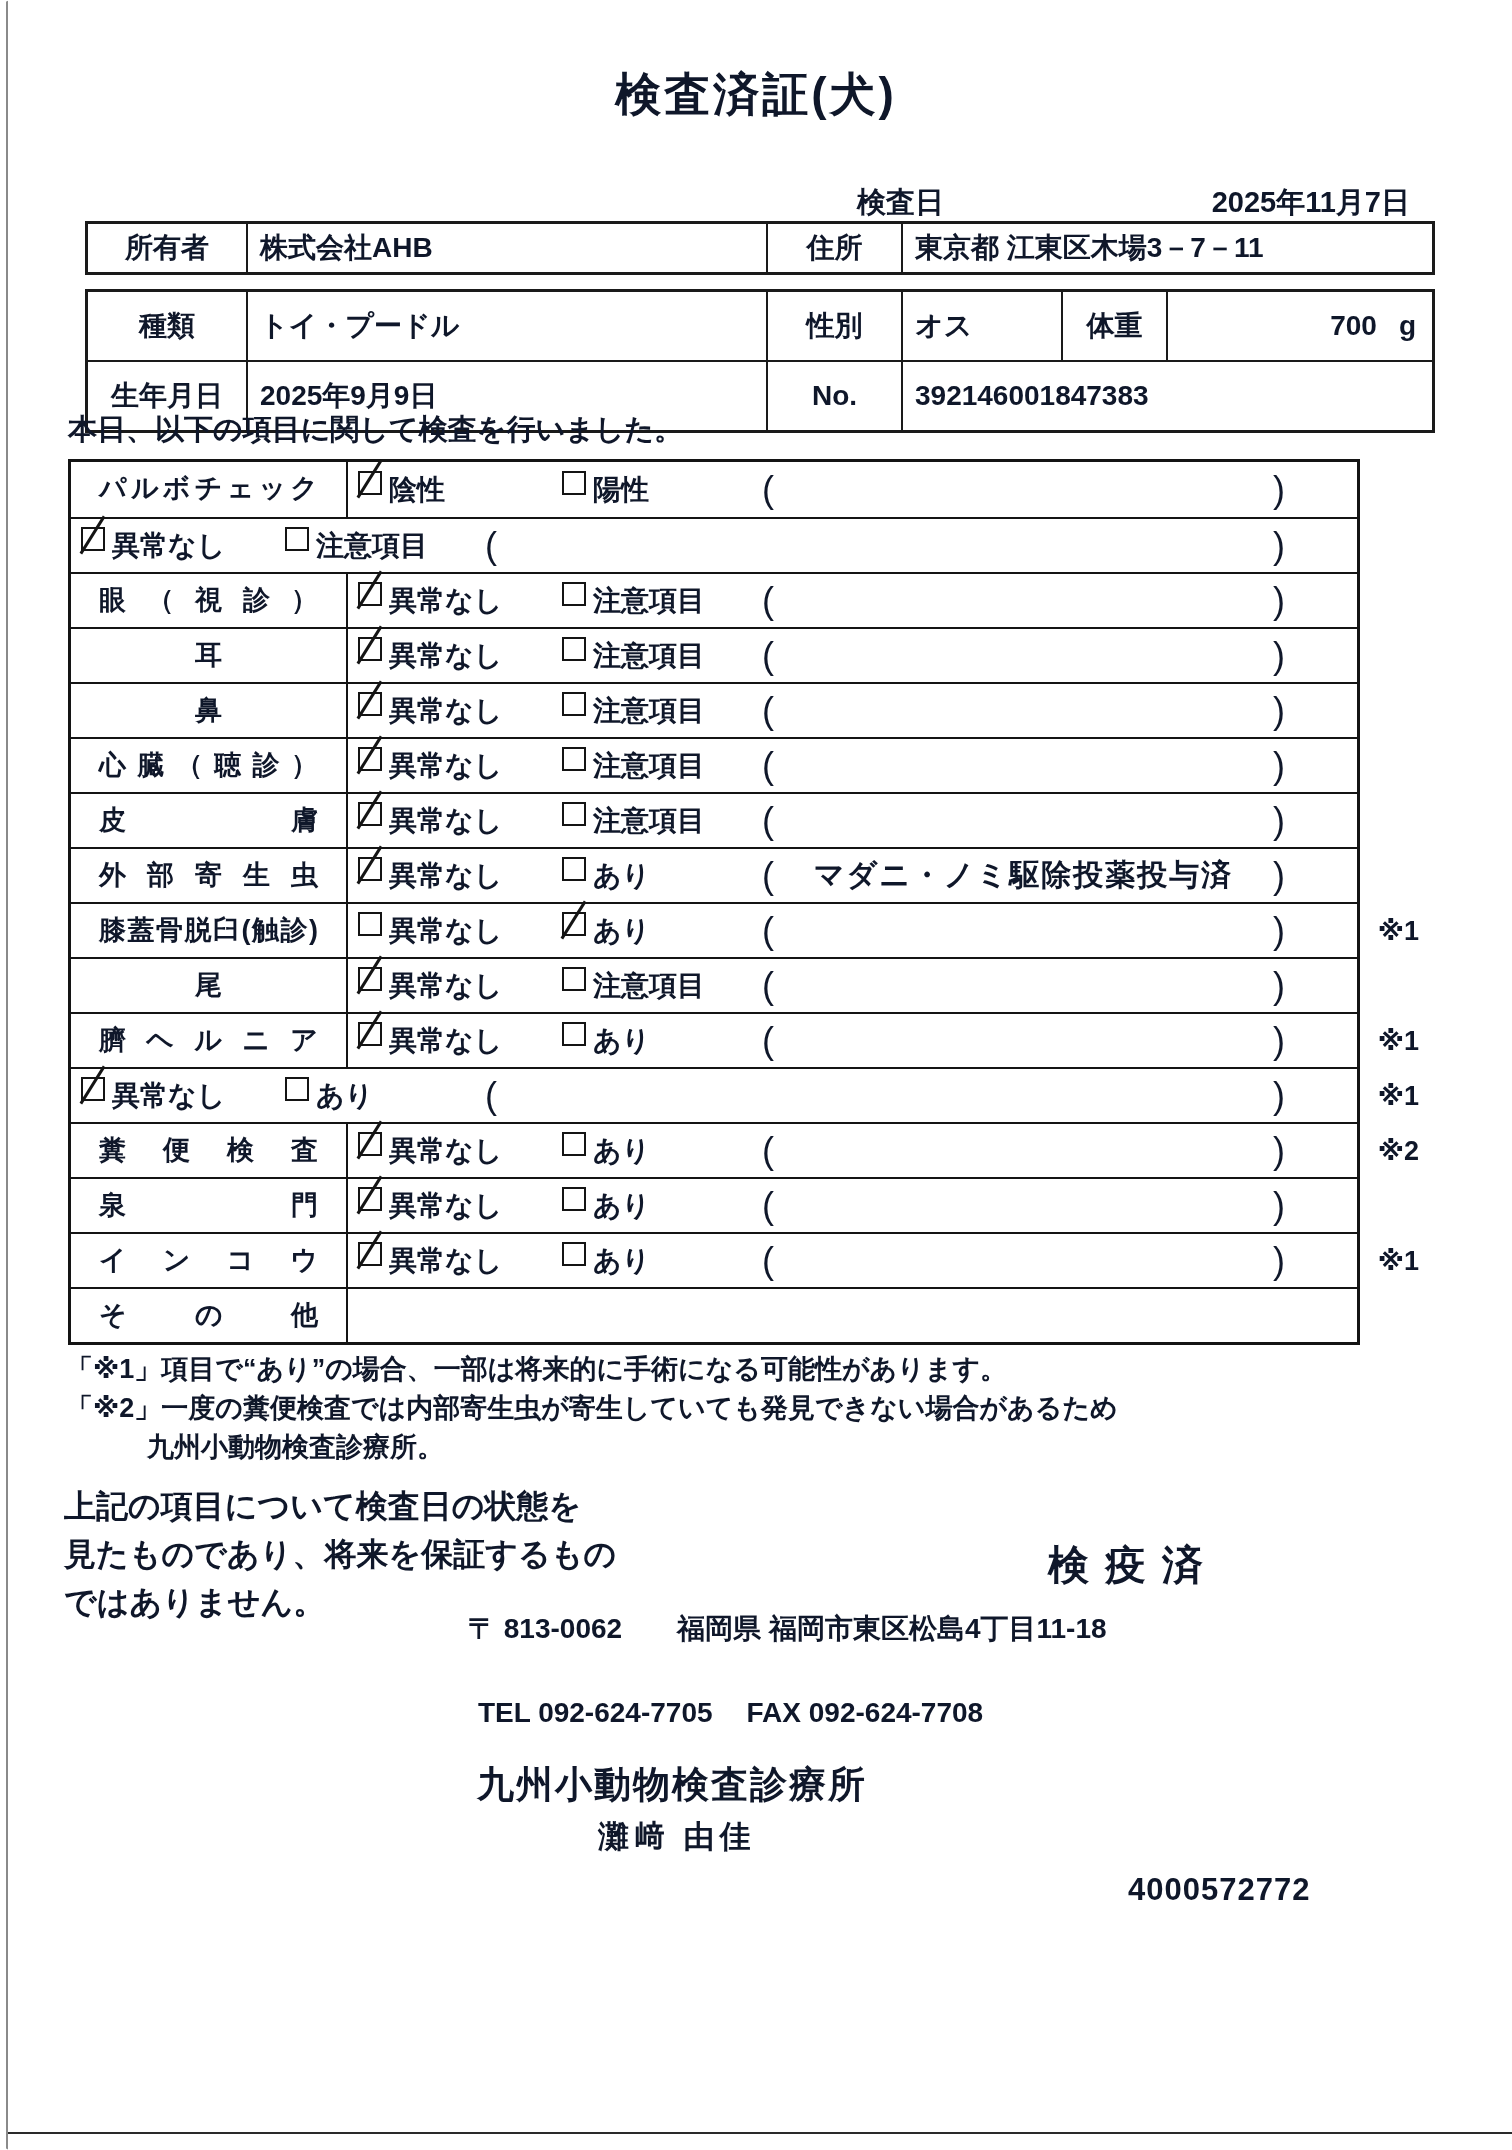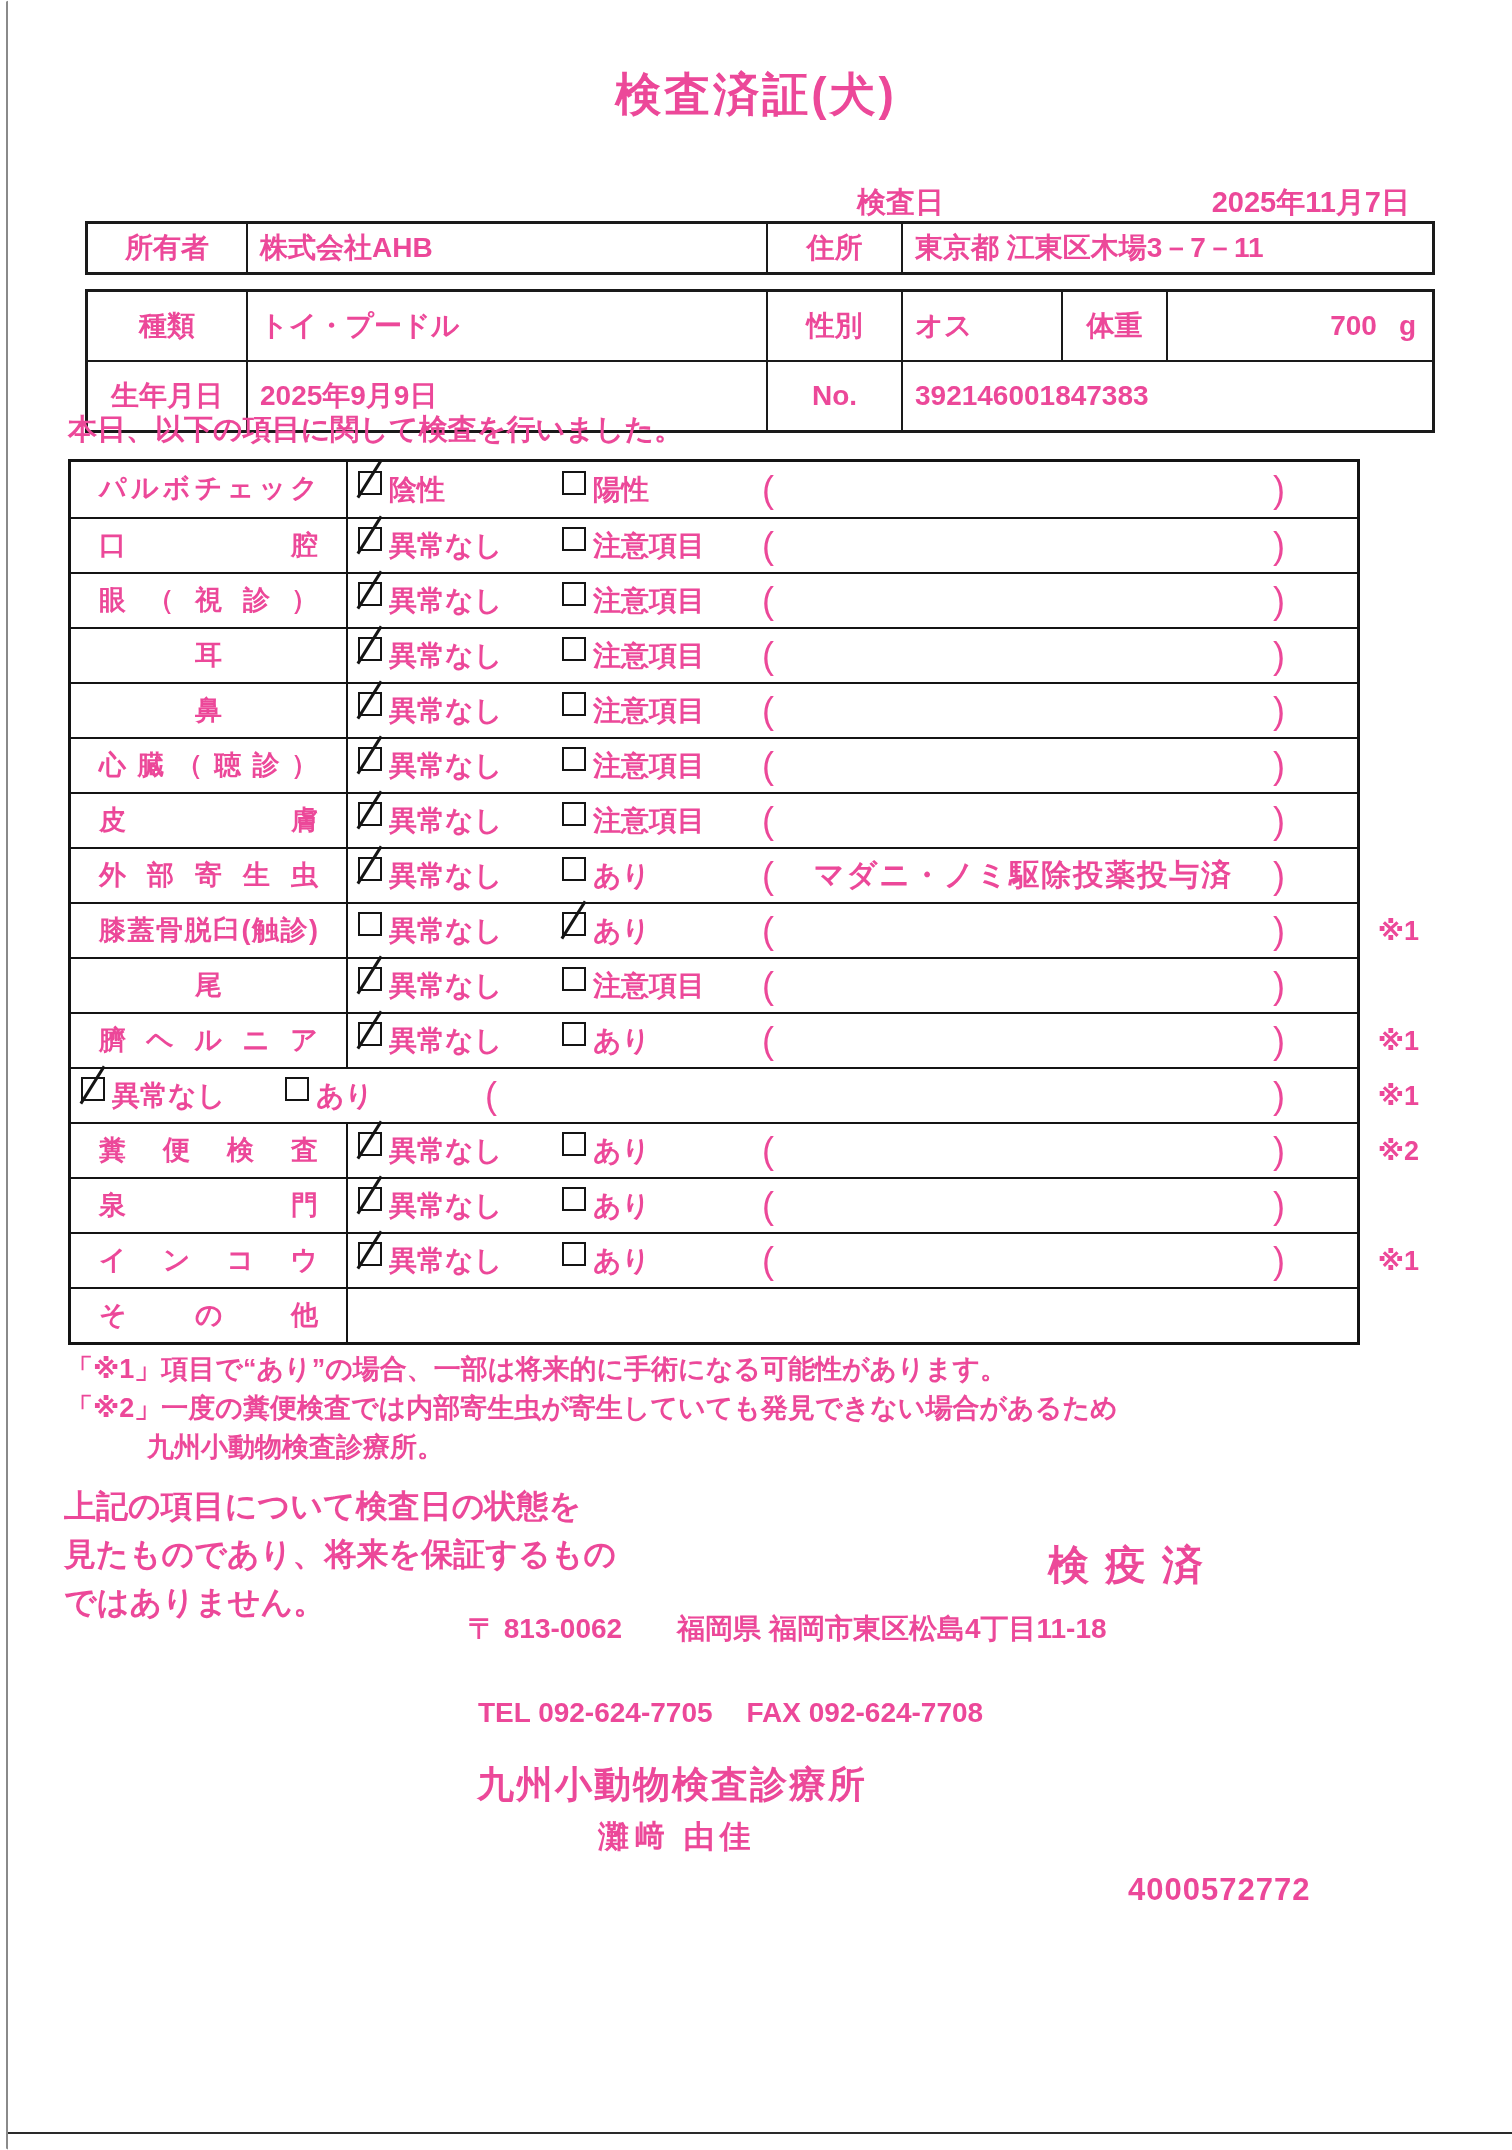--- a/index.html
+++ b/index.html
@@ -1,18 +1,18 @@
 <!DOCTYPE html>
 <html><head>
 <meta charset="utf-8">
 <style>
   html,body{margin:0;padding:0;background:#fff;}
   .page{
     position:relative;width:1512px;height:2150px;background:#fff;
-    font-family:"Liberation Sans","DejaVu Sans",sans-serif;color:#ec4899;
+    font-family:"Liberation Sans","DejaVu Sans",sans-serif;color:#0f172a;
     overflow:hidden;
     border-radius:12px;
   }
   
   .edge-left{position:absolute;left:6px;top:0;width:1.5px;height:100%;background:#8a8a8a;}
   .edge-bottom{position:absolute;left:8px;right:0;bottom:16px;height:2.5px;background:#2a2a2a;}
 
   .title{position:absolute;top:64px;left:0;width:100%;text-align:center;
     font-size:46px;font-weight:700;letter-spacing:3px;}
 
@@ -132,21 +132,20 @@
           <span class="optlabel">陽性</span>
         </span>
         <span class="paren paren-open">(</span>
         <span class="note"></span>
         <span class="paren">)</span>
       </div>
       <span class="mark"></span>
     </div>
 
     <div class="irow">
-      <div class="ilabel">口腔</div>
       <div class="icontent">
         <span class="optgroup og1">
           <span class="cb checked"></span>
           <span class="optlabel">異常なし</span>
         </span>
         <span class="optgroup og2">
           <span class="cb"></span>
           <span class="optlabel">注意項目</span>
         </span>
         <span class="paren paren-open">(</span>

